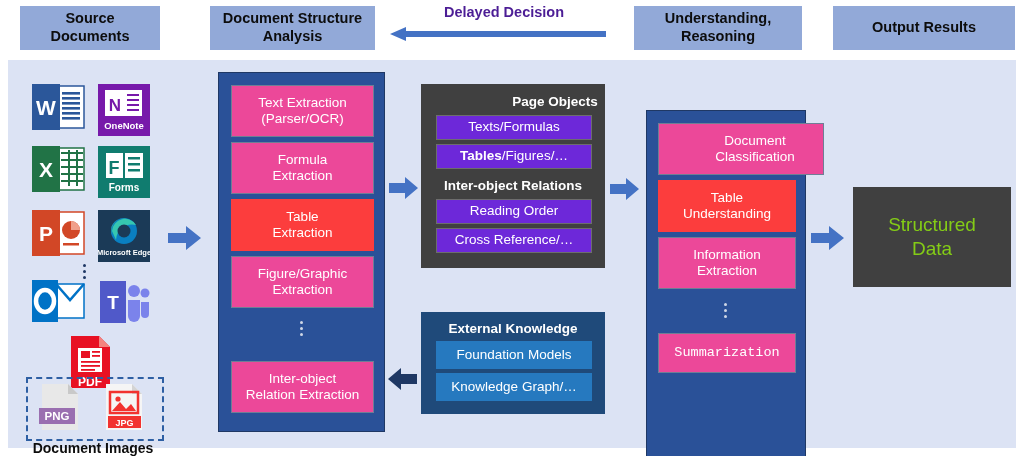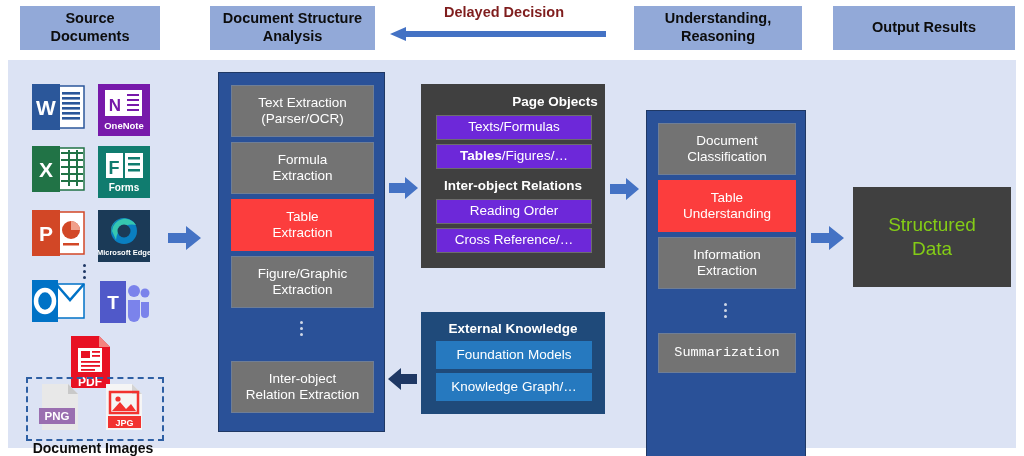--- a/index.html
+++ b/index.html
@@ -24,21 +24,21 @@
     text-align:center;
   }
   #hdr-source   {left:8px;  top:6px;  width:140px;height:44px;margin-left:12px;}
   #hdr-dsa      {left:210px;top:6px;  width:165px;height:44px;}
   #hdr-under    {left:634px;top:6px;  width:168px;height:44px;}
   #hdr-output   {left:833px;top:6px;  width:182px;height:44px;}
 
   
   #delayed-label{
     position:absolute;left:390px;top:4px;width:228px;height:20px;
-    text-align:center;font-weight:bold;font-size:14.5px;color:#7f1d1d;
+    text-align:center;font-weight:bold;font-size:14.5px;color:#4c1d95;
   }
   #delayed-arrow{position:absolute;left:390px;top:26px;width:216px;height:16px;}
 
   
   .canvas{
     position:absolute;left:8px;top:60px;width:1008px;height:388px;
     background:#dce3f4;
   }
 
   
@@ -66,21 +66,21 @@
   }
   .chip{
     position:absolute;
     display:flex;align-items:center;justify-content:center;
     text-align:center;
     color:#ffffff;
     font-size:13.5px;
     line-height:1.2;
     border:1px solid #6f7e96;
   }
-  .chip.grey{background:#737373;}
+  .chip.grey{background:#ec4899;}
   .chip.red{background:#fc3d3d;border-color:#fc3d3d;}
   .chip.dgrey{background:#6d28d9;border-color:#6d6d6d;}
   .chip.blue{background:#2679bf;border-color:#2679bf;}
 
   .panel-title{
     position:absolute;color:#ffffff;font-weight:bold;font-size:13.5px;
     text-align:center;display:flex;align-items:center;justify-content:center;
   }
 
   
@@ -324,21 +324,21 @@
     <div class="chip blue" style="left:14px;top:60px;width:154px;height:26px;">
       <span>Knowledge Graph/…</span>
     </div>
   </div>
 
   <svg class="arrow-ic" style="left:602px;top:116px;" width="30" height="26" viewBox="0 0 30 26">
     <polygon points="0,8 16,8 16,2 29,13 16,24 16,18 0,18" fill="#4472c4"></polygon>
   </svg>
 
   <div class="panel" id="panel-ur">
-    <div class="chip grey" style="left:11px;top:12px;width:136px;height:50px;">
+    <div class="chip grey" style="left:11px;top:12px;width:136px;height:50px;padding-left:28px;">
       <span>Document<br>Classification</span>
     </div>
     <div class="chip red" style="left:11px;top:69px;width:136px;height:50px;">
       <span>Table<br>Understanding</span>
     </div>
     <div class="chip grey" style="left:11px;top:126px;width:136px;height:50px;">
       <span>Information<br>Extraction</span>
     </div>
     <div class="vdots" style="left:77px;top:192px;">
       <i style="background:#cfd7e6"></i>

